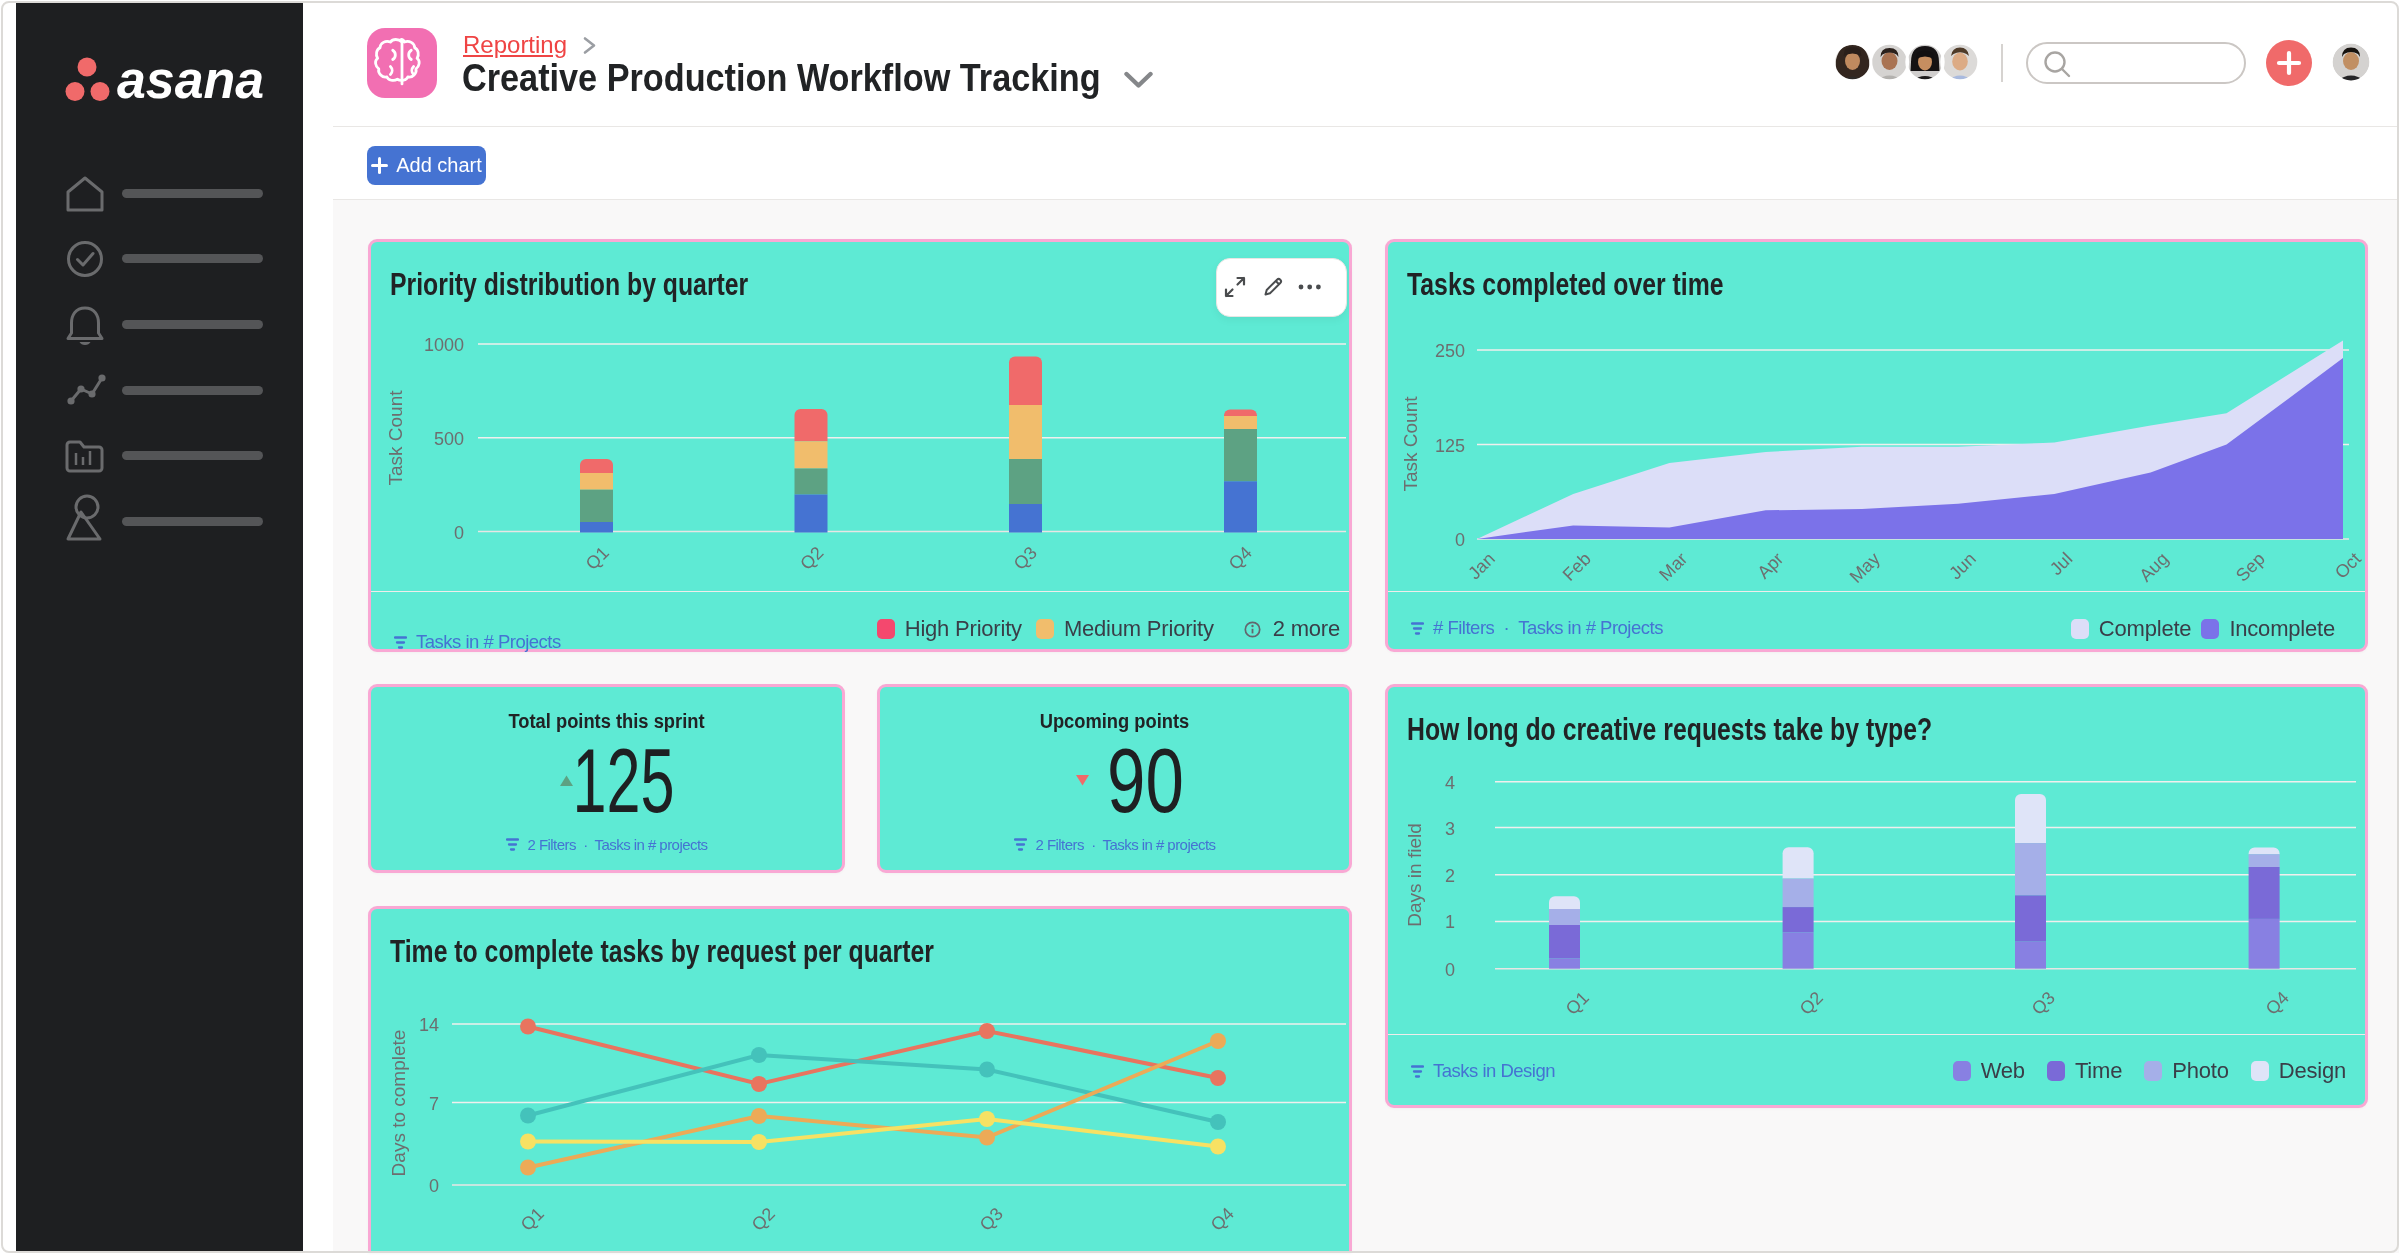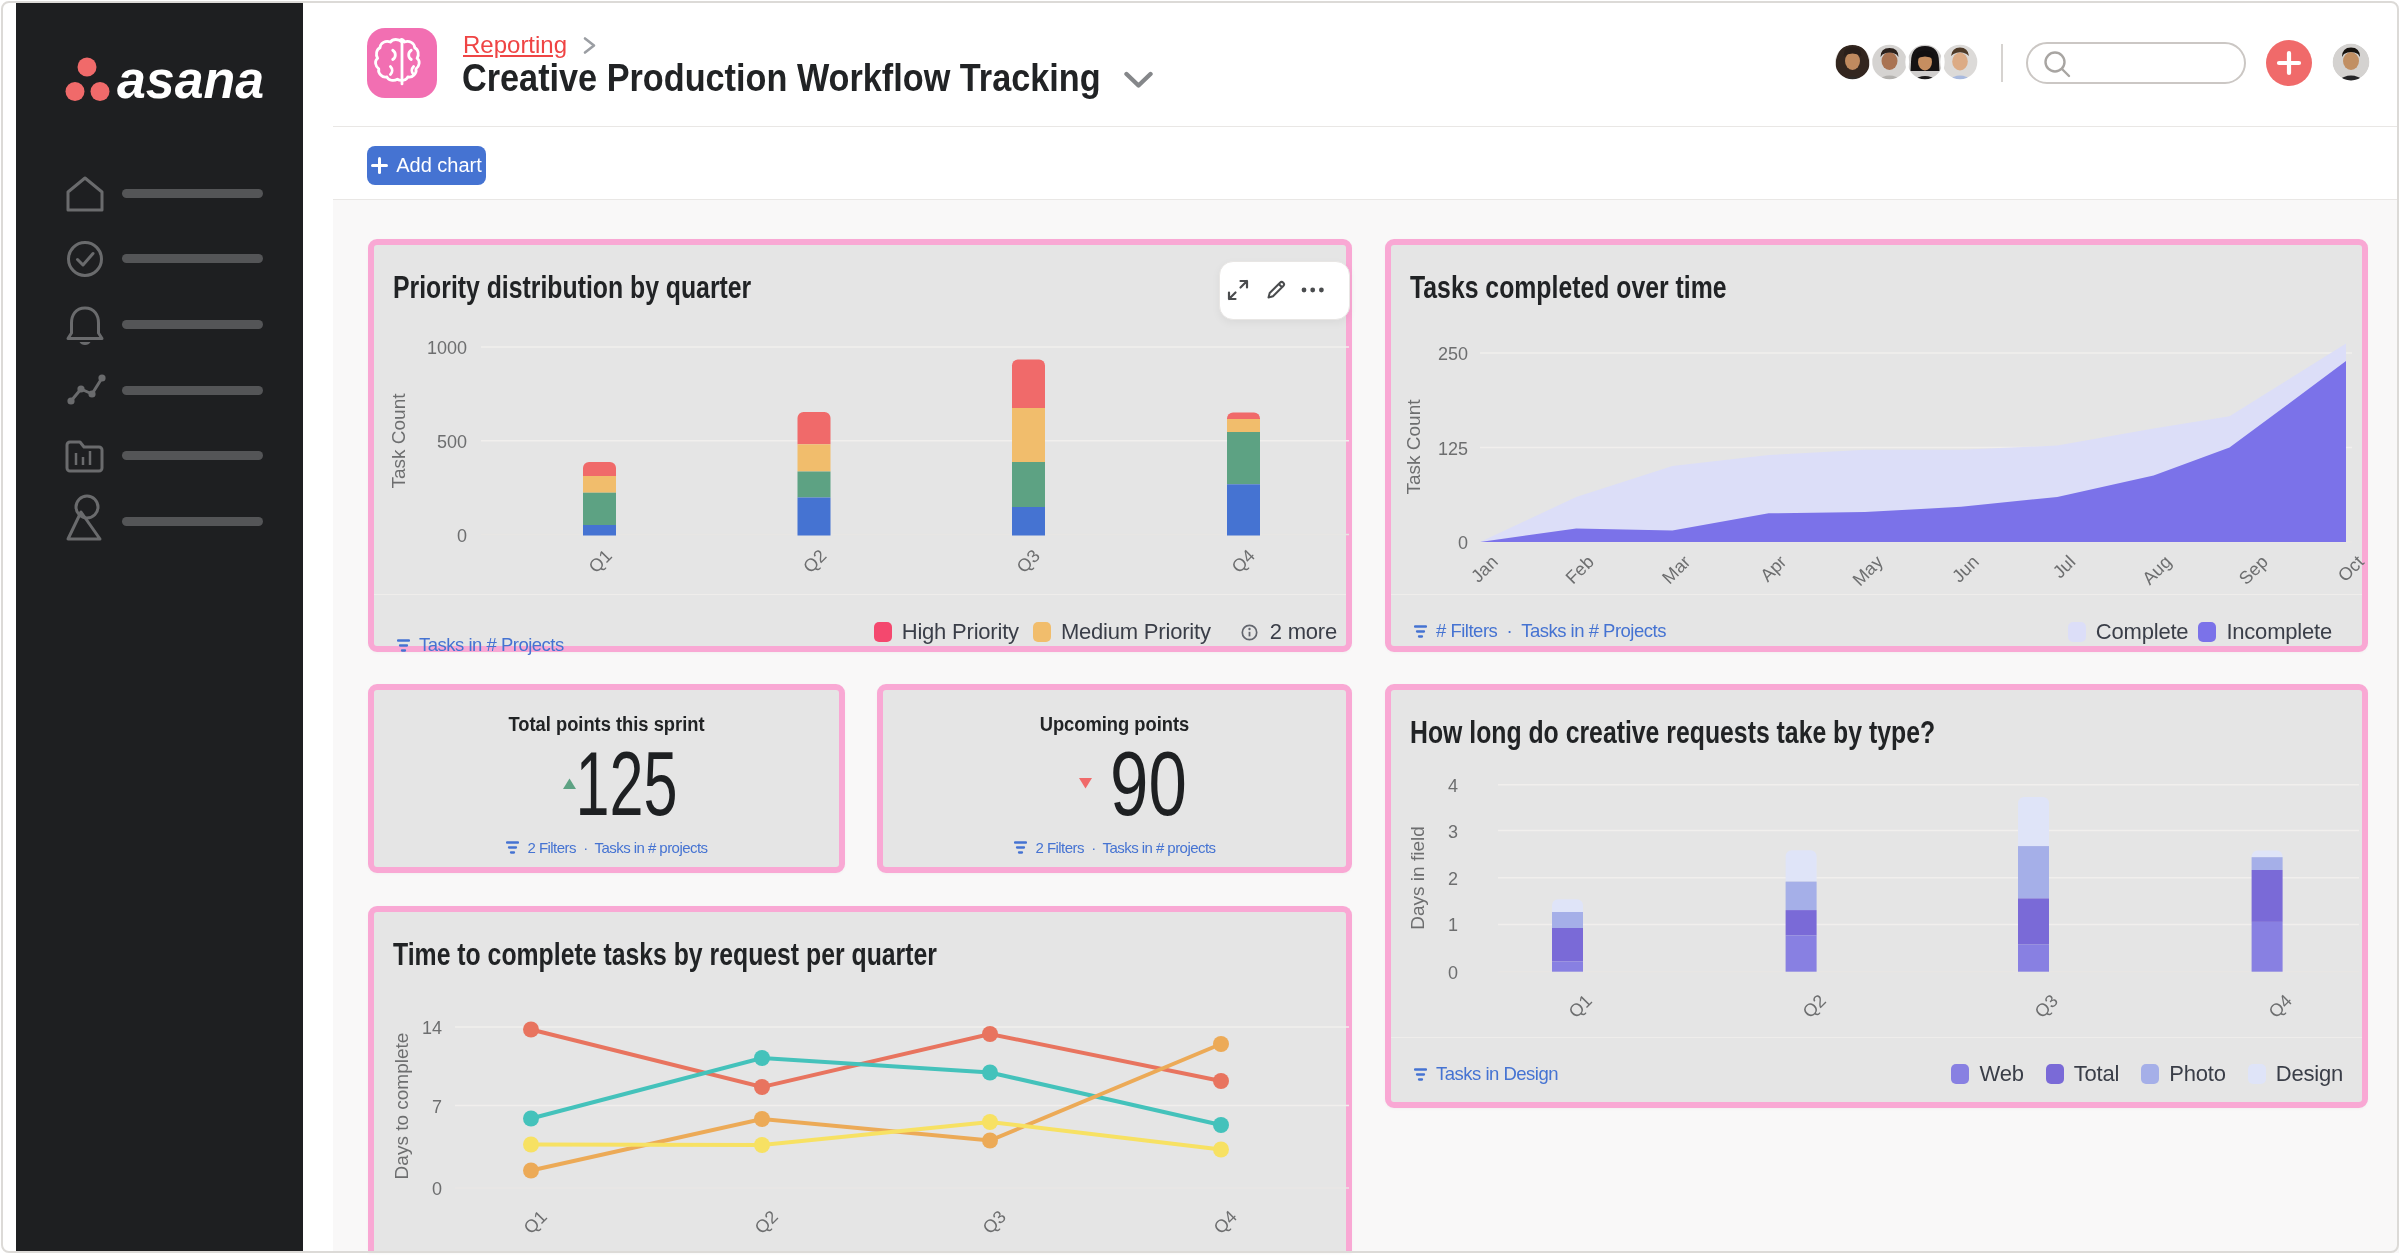--- a/index.html
+++ b/index.html
@@ -12,21 +12,21 @@
 .sbar { position:absolute; left:106px; width:141px; height:9px; border-radius:5px; background:#545557; }
 
 #header { position:absolute; left:333px; top:2px; width:2066px; height:125px; background:#fff; border-bottom:1px solid #e9e7e5; }
 #toolbar { position:absolute; left:333px; top:127px; width:2066px; height:73px; background:#fff; border-bottom:1px solid #e9e7e5; }
 #main { position:absolute; left:333px; top:200px; width:2066px; height:1053px; background:#f9f8f8; }
 #pinkicon { position:absolute; left:367px; top:28px; width:70px; height:70px; border-radius:18px; background:#f26fb2; }
 #crumb { position:absolute; left:463px; top:31px; font-size:24px; color:#ef4444;text-decoration:underline; }
 #ptitle { position:absolute; left:462px; top:57px; font-size:39px; font-weight:600; color:#212325; line-height:1.1; transform:scaleX(0.878); transform-origin:left top; white-space:nowrap; }
 #addchart { position:absolute; left:367px; top:146px; width:119px; height:39px; border-radius:8px; background:#4573d2; color:#fff; font-size:20px; display:flex; align-items:center; justify-content:center; gap:8px; }
 
-.card { position:absolute; background:#e5e5e5; border:6px solid #f9a8d4; border-radius:9px; box-shadow:0 1px 3px rgba(0,0,0,0.03); }
+.card { position:absolute; background:#5eead4; border:3px solid #f9a8d4; border-radius:9px; box-shadow:0 1px 3px rgba(0,0,0,0.03); }
 .ctitle { position:absolute; left:19px; top:26px; font-size:31px; font-weight:600; color:#212325; line-height:1.1; transform:scaleX(0.8); transform-origin:left top; white-space:nowrap; }
 .csep { position:absolute; left:0; right:0; height:1px; background:#efedeb; }
 .flink { position:absolute; display:flex; align-items:center; gap:9px; color:#4573d2; font-size:18.5px; letter-spacing:-0.5px; }
 .legend { position:absolute; display:flex; align-items:center; gap:10px; font-size:22px; color:#3a3e48; letter-spacing:-0.2px; }
 .sw { width:18px; height:20px; border-radius:5px; display:inline-block; flex:none; }
 .statt { position:absolute; left:0; width:100%; text-align:center; font-size:20px; font-weight:600; color:#212325; transform:scaleX(0.916); transform-origin:center top; }
 
 .statl { position:absolute; left:0; width:100%; display:flex; align-items:center; justify-content:center; gap:9px; color:#4573d2; font-size:15px; letter-spacing:-0.55px; }
 svg text { font-family:"Liberation Sans", sans-serif; }
 .axlab { fill:#6d6e6f; font-size:18px; }
@@ -411,21 +411,21 @@
             <line x1="3" y1="7.5" x2="10" y2="7.5"></line>
             <line x1="5" y1="12.5" x2="8" y2="12.5"></line>
           </g>
         </svg>
       Tasks in Design
     </div>
     <div class="legend" style="right:19px;top:371px">
       <span class="sw" style="background:#8880e2"></span>
         <span style="margin-right:12px">Web</span>
       <span class="sw" style="background:#7a6ad7"></span>
-        <span style="margin-right:12px">Total</span>
+        <span style="margin-right:12px">Time</span>
       <span class="sw" style="background:#a5afe8"></span>
         <span style="margin-right:12px">Photo</span>
       <span class="sw" style="background:#dfe4f8"></span>
         <span>Design</span>
     </div>
   </div>
 
   <div class="card" id="card6" style="left:368px;top:906px;width:984px;height:347px;border-bottom:none;border-radius:9px 9px 0 0">
     <div class="ctitle">Time to complete tasks by request per quarter</div>
     <svg class="abs" style="left:0;top:0" width="984" height="347">

